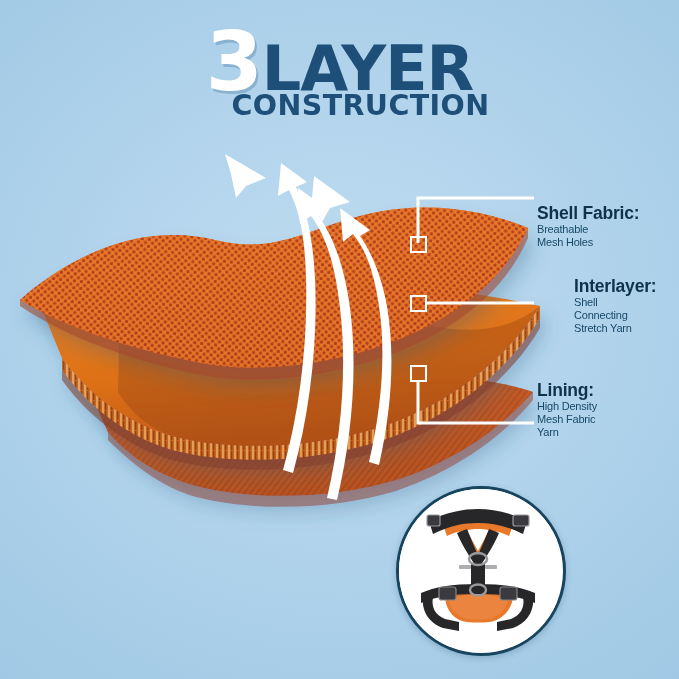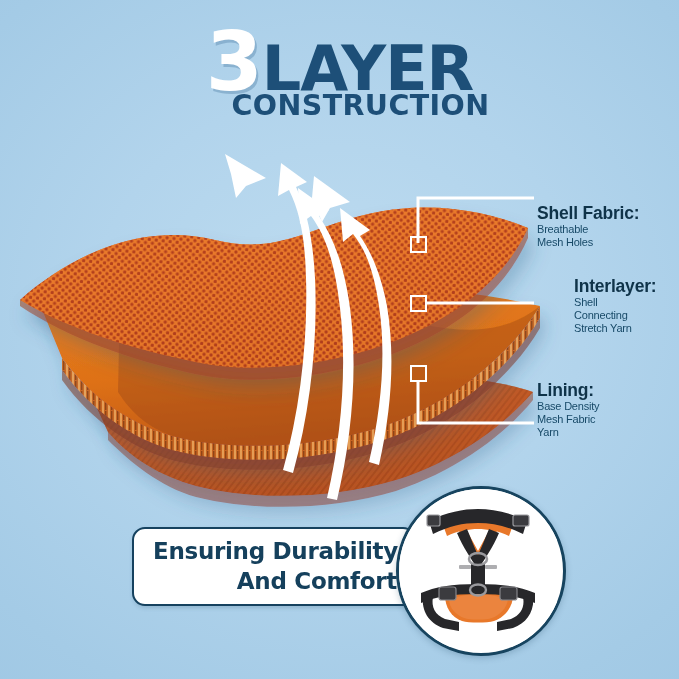--- a/index.html
+++ b/index.html
@@ -205,29 +205,25 @@
 
   <div class="callout" id="callout-interlayer">
     <span class="c-title">Interlayer:</span>
     <span class="c-line">Shell</span>
     <span class="c-line">Connecting</span>
     <span class="c-line">Stretch Yarn</span>
   </div>
 
   <div class="callout" id="callout-lining">
     <span class="c-title">Lining:</span>
-    <span class="c-line">Base Density</span>
+    <span class="c-line">High Density</span>
     <span class="c-line">Mesh Fabric</span>
     <span class="c-line">Yarn</span>
   </div>
 
-  <div id="banner">
-    <span class="b1">Ensuring Durability</span>
-    <span class="b2">And Comfort</span>
-  </div>
 
   <div id="product">
     <svg width="158" height="158" viewBox="0 0 158 158">
       <rect width="158" height="158" fill="#ffffff"></rect>
 
       <path d="M44,36 C56,30 70,28 79,28 C88,28 102,30 114,36
                L110,47 C100,42 88,40 79,40 C70,40 58,42 48,47 Z" fill="#e8782a"></path>
       <path d="M60,42 L79,74 L98,42 L91,40 L79,62 L67,40 Z" fill="#e8782a"></path>
 
       <path d="M30,32 C48,23 64,20 79,20 C94,20 110,23 128,32

